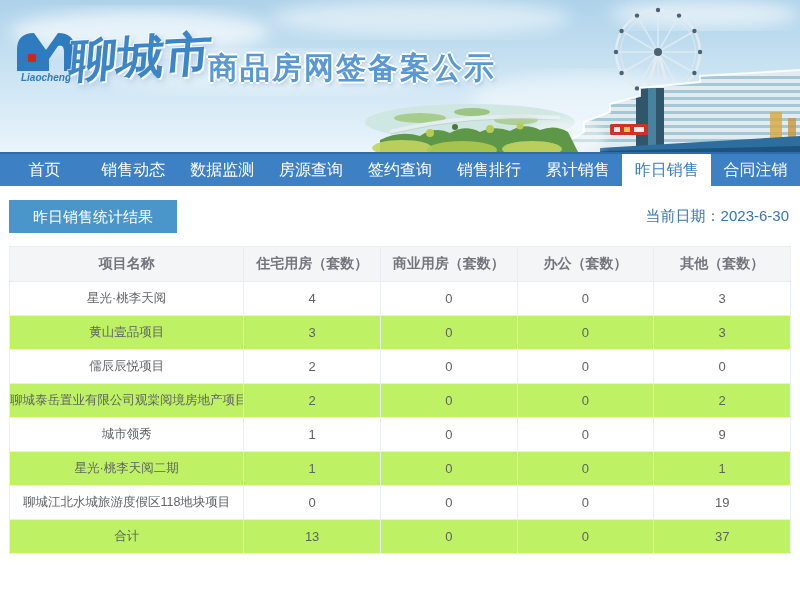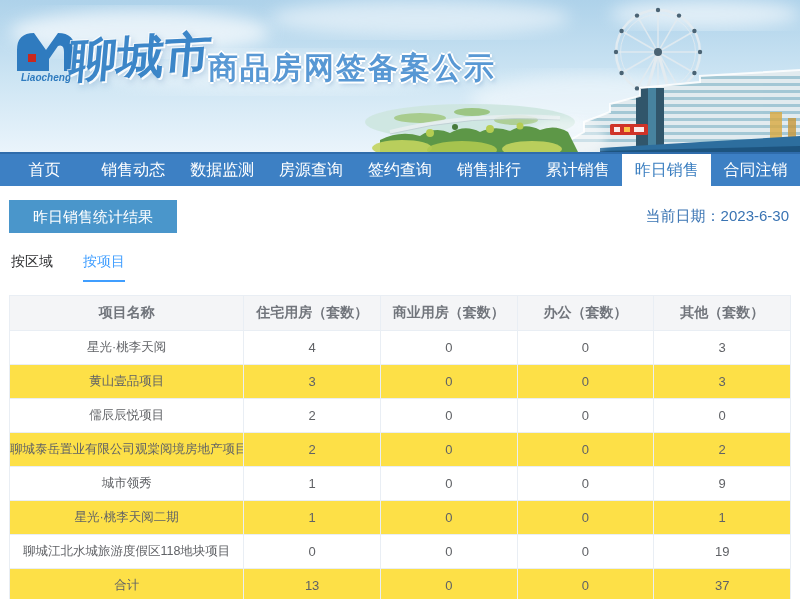--- a/index.html
+++ b/index.html
@@ -33,21 +33,21 @@
 
   .tabs { margin-top:20px; display:flex; gap:30px; padding-left:2px; }
   .tab { font-size:14px; color:#303133; cursor:pointer; padding-bottom:9px; }
   .tab.active { color:#409eff; border-bottom:2px solid #409eff; }
 
   table { width:100%; margin-top:13px; border-collapse:collapse; table-layout:fixed; }
   th, td { border:1px solid #e9eef4; text-align:center; white-space:nowrap; overflow:hidden; }
   th { height:35px; background:#f4f5f7; color:#71757c; font-size:14px; font-weight:bold; }
   td { height:34px; color:#606266; font-size:13px; }
   td.name-cell { font-size:12.5px; }
-  tr.stripe td { background:#fde047; }
+  tr.stripe td { background:#bef264; }
   col.c-name { width:30%; } col.c-num { width:17.5%; }
 </style>
 </head>
 <body>
 
 <div class="banner">
   <svg class="art" width="800" height="152" viewBox="0 0 800 152">
     <defs>
       <linearGradient id="sky" x1="0" y1="0" x2="0" y2="1">
         <stop offset="0" stop-color="#aed2ea"></stop>
@@ -184,24 +184,20 @@
     <a class="nav-item active">昨日销售</a>
     <a class="nav-item">合同注销</a>
   </nav>
 
 <main>
   <div class="page-head">
     <div class="section-title">昨日销售统计结果</div>
     <div class="current-date"><span>当前日期：</span><span>2023-6-30</span></div>
   </div>
 
-  <div class="tabs">
-      <div class="tab">按区域</div>
-      <div class="tab active">按项目</div>
-    </div>
 
   <table>
     <colgroup>
       <col class="c-name">
         <col class="c-num">
         <col class="c-num">
         <col class="c-num">
         <col class="c-num">
     </colgroup>
     <thead>

